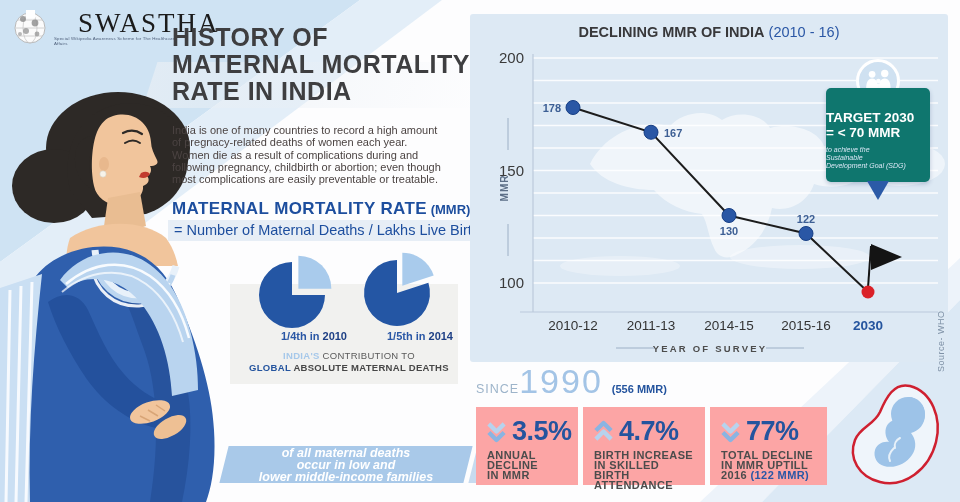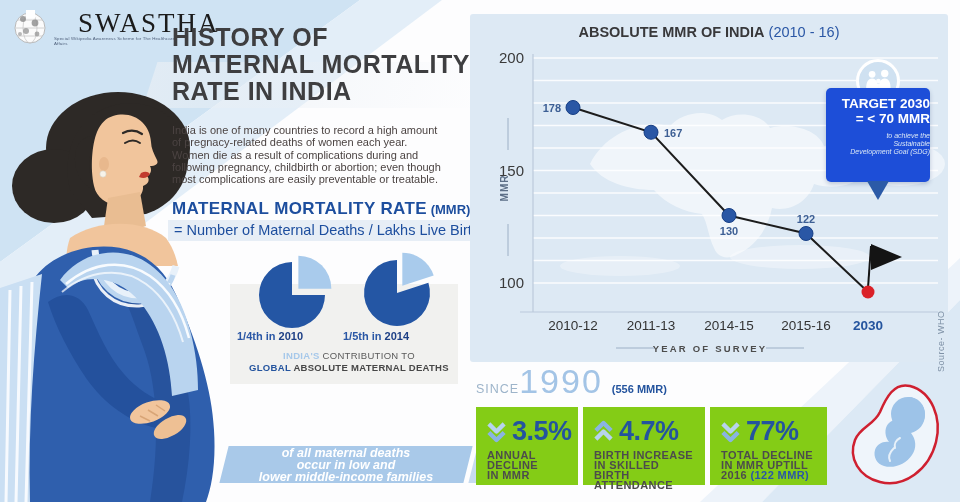--- a/index.html
+++ b/index.html
@@ -20,21 +20,21 @@
   .def-heading { left:172px; top:199px; white-space:nowrap; }
   .def-heading .main { font-size:17px; font-weight:bold; color:#1d4e9e; letter-spacing:.4px; }
   .def-heading .abbr { font-size:13px; font-weight:bold; color:#1d4e9e; }
   .formula { left:168px; top:220px; background:#e7eef6; color:#1d4e9e; font-size:14.5px; padding:2px 8px 3px 6px; }
 
   
   .pie-panel { left:230px; top:284px; width:228px; height:100px; background:#f1f1ef; }
   #pies-svg { left:225px; top:252px; width:240px; height:92px; overflow:visible; }
   .pie-dark { fill:#2456a4; }
   .pie-light { fill:#a9cbec; }
-  .pie-label { top:330px; width:110px; text-align:left; font-size:11px; color:#2a57a5; font-weight:bold; }
+  .pie-label { top:330px; width:110px; text-align:right; font-size:11px; color:#2a57a5; font-weight:bold; }
   .pie-label b { color:#1d3f85; }
   .pie-caption { left:230px; top:350px; width:228px; text-align:center; font-size:9.5px; line-height:12px; letter-spacing:.3px; color:#5a5a5a;padding-left:10px; }
   .pie-caption .em1 { color:#a6c8ea; font-weight:bold; }
   .pie-caption .l2 { font-weight:bold; color:#474747; }
   .pie-caption .em2 { color:#24549e; }
 
   
   .stat94 { left:237px; top:392px; font-size:46px; font-weight:bold; color:#2a57a5; letter-spacing:1px; }
   .band { left:224px; top:446px; width:244px; height:37px; background:#a9c9e9; transform:skewX(-14deg); }
   .band-inner { transform:skewX(14deg); color:#fff; font-style:italic; font-weight:bold; font-size:12.5px; line-height:12px; text-align:center; padding-top:1px; }
@@ -57,35 +57,35 @@
   .dot-target { fill:#da2128; }
   .plab { font:bold 11px "Liberation Sans", sans-serif; fill:#3d5f94; }
   .xtick { font:13.5px "Liberation Sans", sans-serif; fill:#333; }
   .xtick-target { font-weight:bold; fill:#24549e; }
   .xlab { font:bold 9.5px "Liberation Sans", sans-serif; letter-spacing:2.2px; fill:#4c4c4c; }
   .pole { stroke:#141414; stroke-width:2; }
   .flag { fill:#141414; }
 
   
   .target-circle { left:386px; top:45px; width:44px; height:44px; border-radius:50%; background:#cfe1f1; border:3px solid #fff; z-index:2; display:flex; align-items:center; justify-content:center; }
-  .target-box { left:356px; top:74px; width:104px; height:94px; background:#1d4ed8; border-radius:5px; z-index:3; color:#fff; text-align:right; padding-top:8px; box-shadow:0 2px 4px rgba(30,60,110,.25); }
+  .target-box { left:356px; top:74px; width:104px; height:94px; background:#0f766e; border-radius:5px; z-index:3; color:#fff; text-align:left; padding-top:22px; box-shadow:0 2px 4px rgba(30,60,110,.25); }
   .target-box .t1 { font-size:13.5px; font-weight:bold; line-height:15px; }
   .target-box .note { margin-top:6px; font-size:7px; font-style:italic; line-height:8px; color:#d9e6f5; }
   .target-tail { left:397px; top:167px; width:0; height:0; border-left:11px solid transparent; border-right:11px solid transparent; border-top:19px solid #2b5aa7; z-index:3; }
 
   .source { left:936px; top:282px; width:16px; height:90px; writing-mode:vertical-rl; transform:rotate(180deg); font-size:9px; color:#7e91a6; letter-spacing:.5px; }
 
   
   .since { left:476px; top:366px; display:flex; align-items:baseline; }
   .since .s1 { font-size:12.5px; letter-spacing:1px; color:#9db4ca; }
   .since .s2 { font-size:34px; color:#a3c4e6; letter-spacing:2px; line-height:30px; }
   .since .s3 { font-size:11px; font-weight:bold; color:#24549e; margin-left:9px; }
 
   .cards { left:476px; top:407px; display:flex; gap:5px; }
-  .stat-card { background:#84cc16; height:78px; padding:9px 8px 0 10px; }
+  .stat-card { background:#fca5a5; height:78px; padding:9px 8px 0 10px; }
   .stat-card.c1 { width:102px; } .stat-card.c2 { width:122px; } .stat-card.c3 { width:117px; }
   .stat-top { display:flex; align-items:center; }
   .chev { width:21px; height:23px; flex:0 0 auto; }
   .chev.up { transform:rotate(180deg); }
   .chev .p1 { stroke:#b7d3ee; } .chev .p2 { stroke:#8ab4e2; }
   .chev polyline { fill:none; stroke-width:4.5; stroke-linejoin:round; }
   .stat-value { font-size:27px; font-weight:bold; color:#24549e; margin-left:5px; letter-spacing:-.5px; }
   .stat-label { margin-top:3px; margin-left:1px; font-size:11px; font-weight:bold; color:#4c4c4c; line-height:10px; letter-spacing:.4px; }
   .stat-suffix { color:#2a57a5; }
 
@@ -234,21 +234,21 @@
         <text x="103" y="316" text-anchor="middle" class="xtick">2010-12</text>
         <text x="181" y="316" text-anchor="middle" class="xtick">2011-13</text>
         <text x="259" y="316" text-anchor="middle" class="xtick">2014-15</text>
         <text x="336" y="316" text-anchor="middle" class="xtick">2015-16</text>
         <text x="398" y="316" text-anchor="middle" class="xtick xtick-target">2030</text>
         <text x="240" y="338" text-anchor="middle" class="xlab">YEAR OF SURVEY</text>
         <line x1="146" y1="334" x2="184" y2="334" class="ydash"></line>
         <line x1="296" y1="334" x2="334" y2="334" class="ydash"></line>
       </svg>
     <div class="chart-title">
-      <span class="main">ABSOLUTE MMR OF INDIA</span><span class="suffix"> (2010 - 16)</span>
+      <span class="main">DECLINING MMR OF INDIA</span><span class="suffix"> (2010 - 16)</span>
     </div>
     <div class="abs target-circle">
       <svg class="family-svg" viewBox="0 0 38 38">
         <circle cx="12" cy="11" r="4" fill="#fff"></circle>
         <path d="M12,16 C7,16 5,21 5,28 L8,28 L9,35 L15,35 L16,28 L19,28 C19,21 17,16 12,16 Z" fill="#fff"></path>
         <circle cx="27" cy="10" r="4.4" fill="#fff"></circle>
         <path d="M27,16 C22,16 20,21 20,28 L23,28 L24,36 L30,36 L31,28 L34,28 C34,21 32,16 27,16 Z" fill="#fff"></path>
         <circle cx="19.5" cy="19" r="2.8" fill="#fff" opacity=".95"></circle>
         <path d="M19.5,22 C16.5,22 15.5,25 15.5,29 L17.5,29 L18,34 L21,34 L21.5,29 L23.5,29 C23.5,25 22.5,22 19.5,22 Z" fill="#fff" opacity=".95"></path>
       </svg>

